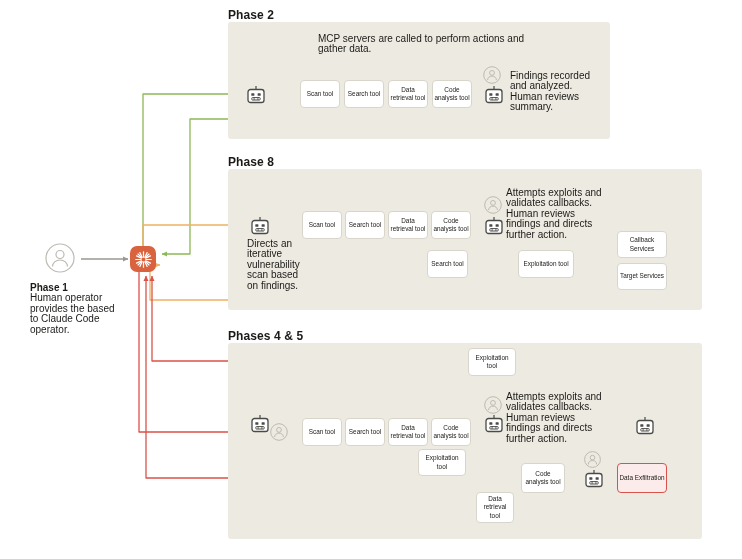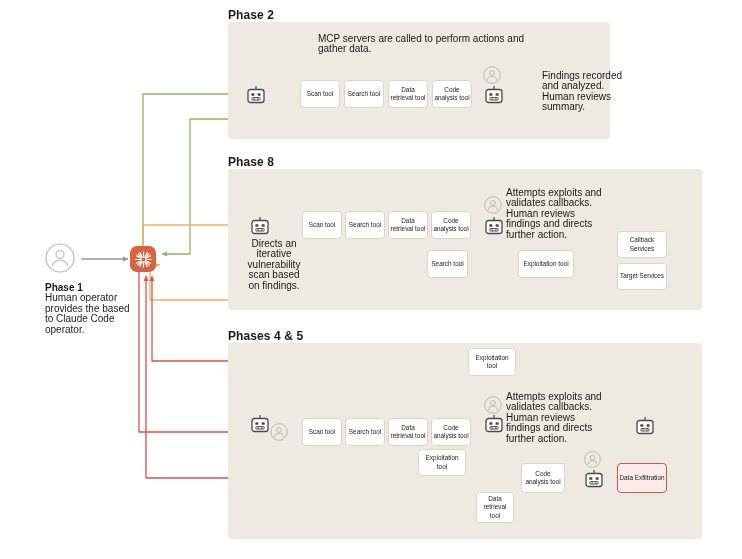--- a/index.html
+++ b/index.html
@@ -146,21 +146,21 @@
   <div class="phase-label" style="left:228px;top:329px;">Phases 4 &amp; 5</div>
 
   <div class="icon person" style="left:45px;top:243px;width:30px;height:30px;">
     <svg viewBox="0 0 30 30" width="30" height="30">
       <circle cx="15" cy="15" r="14" fill="none" stroke="#bdbab2" stroke-width="1.2"></circle>
       <circle cx="15" cy="11.5" r="4" fill="none" stroke="#bdbab2" stroke-width="1.2"></circle>
       <path d="M7.5,23.5 a7.5,6.5 0 0 1 15,0" fill="none" stroke="#bdbab2" stroke-width="1.2"></path>
     </svg>
   </div>
 
-  <div class="note" style="left:45px;top:283px;width:95px;">
+  <div class="note" style="left:30px;top:283px;width:95px;">
     <b>Phase 1</b><br>
     <span>Human operator provides the based to Claude Code operator.</span>
   </div>
 
   <div class="hub" style="left:130px;top:246px;">
     <svg viewBox="0 0 24 24" width="19" height="19">
       <g stroke="#ffffff" stroke-width="1.55" stroke-linecap="round">
         <line x1="12" y1="2.2" x2="12" y2="9"></line>
         <line x1="12" y1="15" x2="12" y2="21.8"></line>
         <line x1="2.2" y1="12" x2="9" y2="12"></line>
@@ -213,35 +213,35 @@
       <line x1="11" y1="1" x2="11" y2="4" stroke="#4a4a47" stroke-width="1.2"></line>
       <rect x="3" y="4.5" width="16" height="13" rx="2.6" fill="#fff" stroke="#4a4a47" stroke-width="1.3"></rect>
       <rect x="6.3" y="8.2" width="3.1" height="2.6" rx="0.6" fill="#4a4a47"></rect>
       <rect x="12.6" y="8.2" width="3.1" height="2.6" rx="0.6" fill="#4a4a47"></rect>
       <rect x="6.8" y="12.6" width="8.4" height="2.4" rx="0.7" fill="none" stroke="#4a4a47" stroke-width="1"></rect>
       <line x1="9.1" y1="12.6" x2="9.1" y2="15" stroke="#4a4a47" stroke-width=".8"></line>
       <line x1="12.9" y1="12.6" x2="12.9" y2="15" stroke="#4a4a47" stroke-width=".8"></line>
     </svg>
   </div>
 
-  <div class="note" style="left:510px;top:71px;width:94px;margin-left:32px;">Findings recorded and analyzed. Human reviews summary.</div>
+  <div class="note" style="left:510px;top:71px;width:94px;">Findings recorded and analyzed. Human reviews summary.</div>
 
   <div class="icon robot" style="left:249px;top:216px;">
     <svg viewBox="0 0 22 22" width="22" height="22">
       <line x1="11" y1="1" x2="11" y2="4" stroke="#4a4a47" stroke-width="1.2"></line>
       <rect x="3" y="4.5" width="16" height="13" rx="2.6" fill="#fff" stroke="#4a4a47" stroke-width="1.3"></rect>
       <rect x="6.3" y="8.2" width="3.1" height="2.6" rx="0.6" fill="#4a4a47"></rect>
       <rect x="12.6" y="8.2" width="3.1" height="2.6" rx="0.6" fill="#4a4a47"></rect>
       <rect x="6.8" y="12.6" width="8.4" height="2.4" rx="0.7" fill="none" stroke="#4a4a47" stroke-width="1"></rect>
       <line x1="9.1" y1="12.6" x2="9.1" y2="15" stroke="#4a4a47" stroke-width=".8"></line>
       <line x1="12.9" y1="12.6" x2="12.9" y2="15" stroke="#4a4a47" stroke-width=".8"></line>
     </svg>
   </div>
 
-  <div class="note" style="left:247px;top:239px;width:54px;text-align:center;">Directs an iterative vulnerability scan based on findings.</div>
+  <div class="note" style="left:247px;top:239px;width:54px;">Directs an iterative vulnerability scan based on findings.</div>
 
   <div class="box" style="left:302px;top:211px;width:40px;height:28px;">Scan tool</div>
   <div class="box" style="left:345px;top:211px;width:40px;height:28px;">Search tool</div>
   <div class="box" style="left:388px;top:211px;width:40px;height:28px;">Data retrieval tool</div>
   <div class="box" style="left:431px;top:211px;width:40px;height:28px;">Code analysis tool</div>
 
   <div class="icon person" style="left:484px;top:196px;width:18px;height:18px;">
     <svg viewBox="0 0 18 18" width="18" height="18">
       <circle cx="9" cy="9" r="8.3" fill="none" stroke="#bdbab2" stroke-width="1"></circle>
       <circle cx="9" cy="6.9" r="2.4" fill="none" stroke="#bdbab2" stroke-width="1"></circle>

